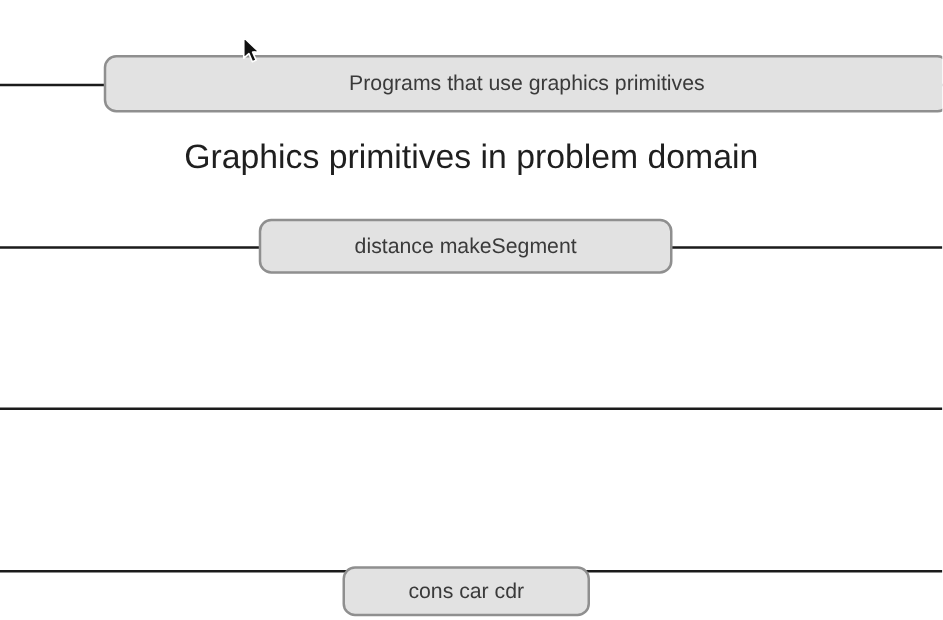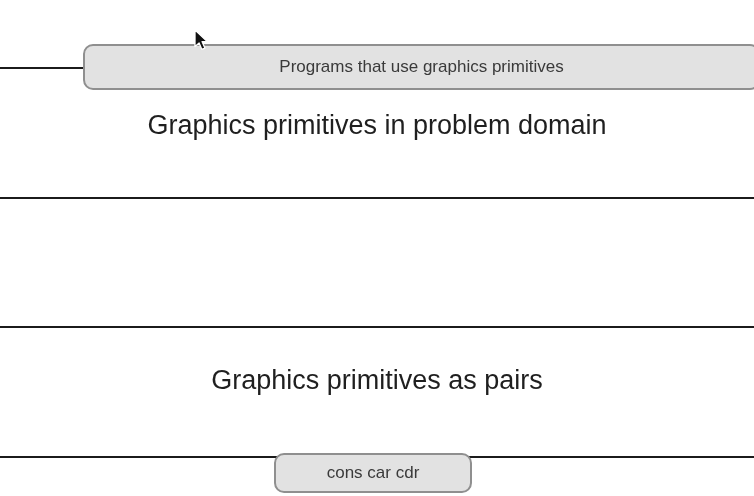--- a/index.html
+++ b/index.html
@@ -66,23 +66,25 @@
 
 <div class="stage">
 
   <div class="barrier-line" style="top:67px"></div>
   <div class="layer-box" style="left:83px; top:44px; width:677px; height:46px">
     <span>Programs that use graphics primitives</span>
   </div>
   <div class="caption" style="top:111px">Graphics primitives in problem domain</div>
 
   <div class="barrier-line" style="top:197px"></div>
+  <div class="layer-box" style="left:207px; top:175px; width:331px; height:44px">
+    <span>distance makeSegment</span>
+  </div>
 
   <div class="barrier-line" style="top:326px"></div>
-  <div class="caption" style="top:366px">Graphics primitives as pairs</div>
 
   <div class="barrier-line" style="top:456px"></div>
   <div class="layer-box" style="left:274px; top:453px; width:198px; height:40px">
     <span>cons car cdr</span>
   </div>
 
   <svg class="cursor" viewBox="0 0 15 22">
     <path d="M 2 1 L 2 17.5 L 6.1 13.9 L 8.9 20.4 L 11.9 19.1 L 9.1 12.7 L 14 12.4 Z" fill="#111111" stroke="#ffffff" stroke-width="1.3" stroke-linejoin="round"></path>
   </svg>
 

